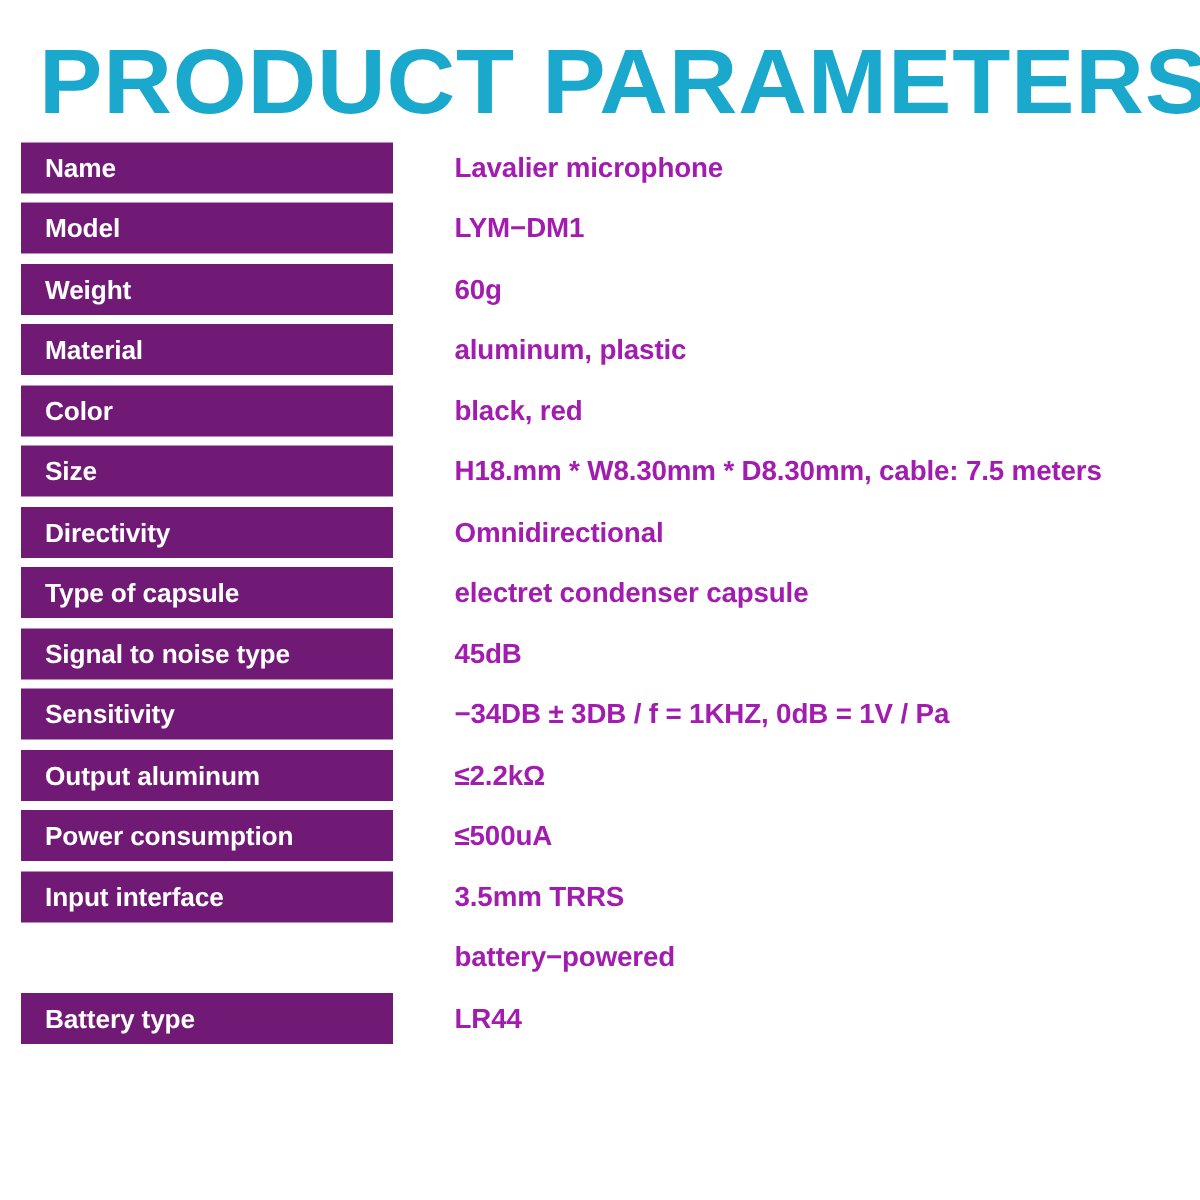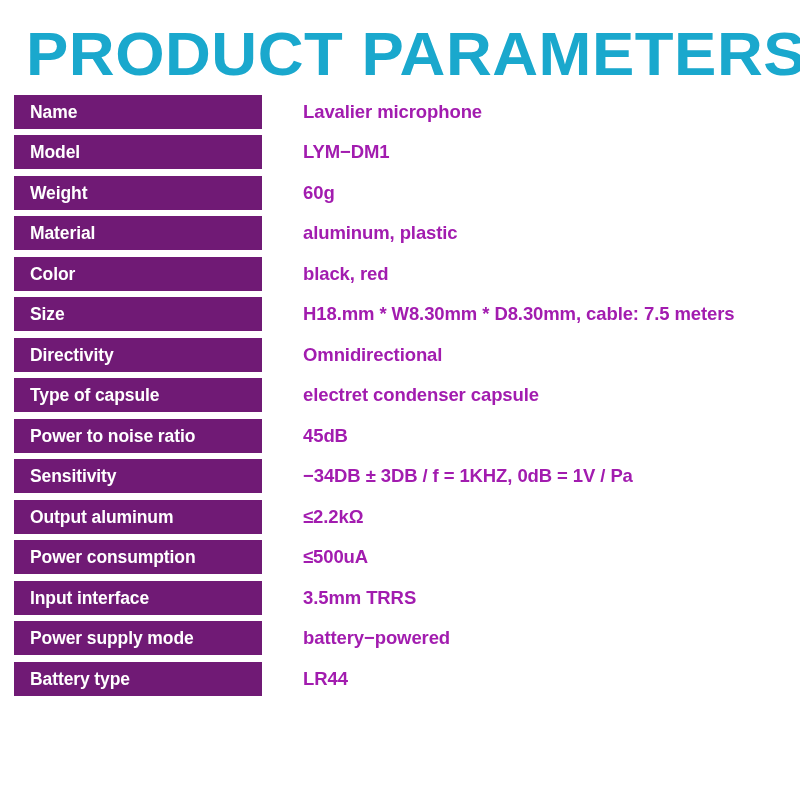--- a/index.html
+++ b/index.html
@@ -120,41 +120,40 @@
       </div>
       <div class="spec-row">
         <div class="spec-label">Directivity</div>
         <div class="spec-value">Omnidirectional</div>
       </div>
       <div class="spec-row">
         <div class="spec-label">Type of capsule</div>
         <div class="spec-value">electret condenser capsule</div>
       </div>
       <div class="spec-row">
-        <div class="spec-label">Power to noise ratio</div>
+        <div class="spec-label">Signal to noise type</div>
         <div class="spec-value">45dB</div>
       </div>
       <div class="spec-row">
         <div class="spec-label">Sensitivity</div>
         <div class="spec-value">−34DB ± 3DB / f = 1KHZ, 0dB = 1V / Pa</div>
       </div>
       <div class="spec-row">
         <div class="spec-label">Output aluminum</div>
         <div class="spec-value">≤2.2kΩ</div>
       </div>
       <div class="spec-row">
         <div class="spec-label">Power consumption</div>
         <div class="spec-value">≤500uA</div>
       </div>
       <div class="spec-row">
         <div class="spec-label">Input interface</div>
         <div class="spec-value">3.5mm TRRS</div>
       </div>
       <div class="spec-row">
-        <div class="spec-label">Power supply mode</div>
         <div class="spec-value">battery−powered</div>
       </div>
       <div class="spec-row">
         <div class="spec-label">Battery type</div>
         <div class="spec-value">LR44</div>
       </div>
     </div>
 
 </div>
 

